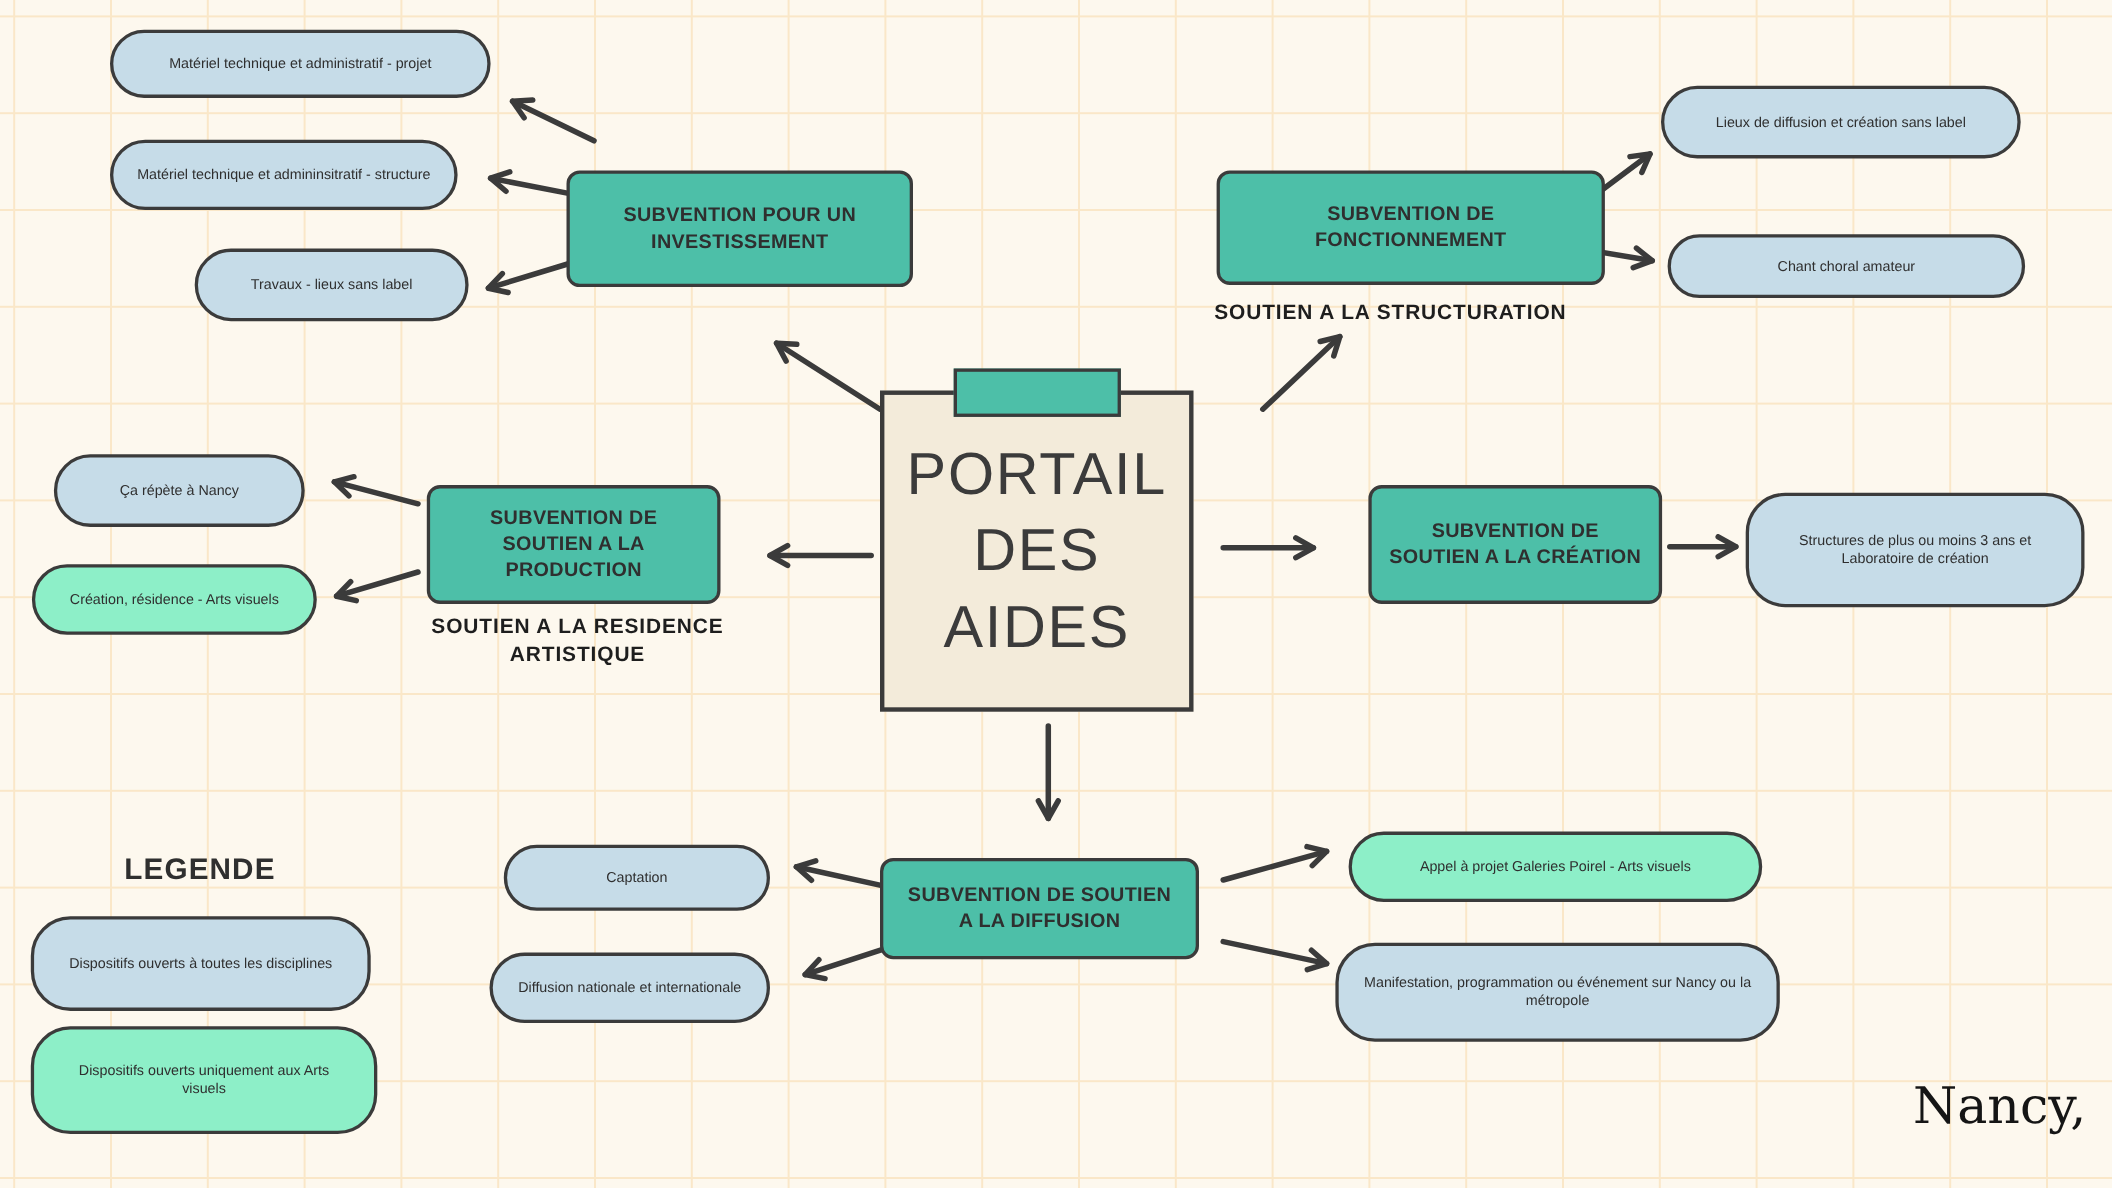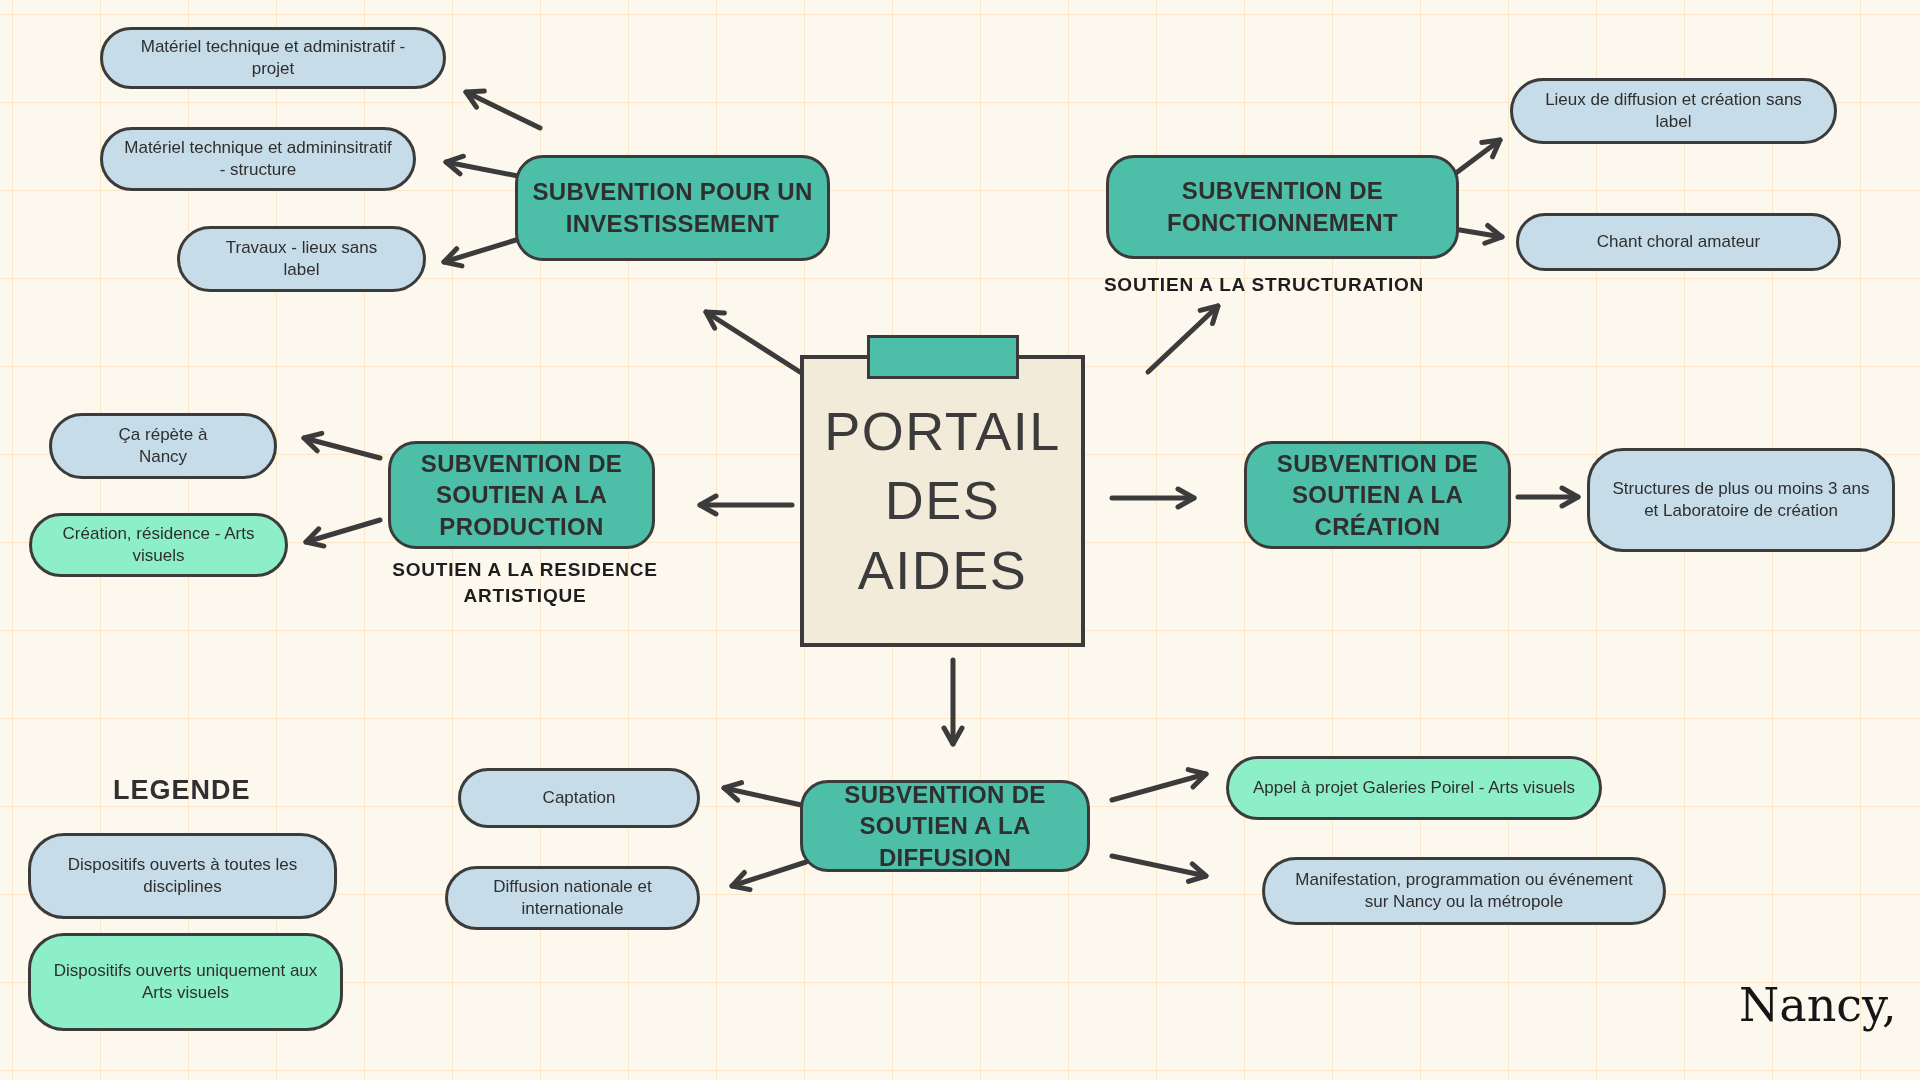--- a/index.html
+++ b/index.html
@@ -19,29 +19,29 @@
     position:absolute;
     box-sizing:border-box;
     display:flex;align-items:center;justify-content:center;
     text-align:center;
     border:3px solid var(--border,#3B3B3B);
     color:#2F2F2F;
   }
   .leaf{
     border-radius:36px;
     background:var(--light-blue,#C6DCE8);
-    font-size:17px;line-height:1.3;
+    font-size:13px;line-height:1.3;
     padding:6px 20px;font-weight:400;
   }
   .leaf.mint{background:var(--mint,#8DEFC8);}
   .branch{
-    border-radius:28px;
+    border-radius:12px;
     background:var(--teal,#4DBFA8);
     border-width:3.5px;
-    font-weight:700;font-size:24px;line-height:1.32;
+    font-weight:700;font-size:18px;line-height:1.32;
     padding:25px 14px;
     letter-spacing:0.3px;
   }
   .subtitle{
     position:absolute;
     font-weight:700;
     font-size:19px;letter-spacing:0.8px;
     color:#1E1E1E;text-align:center;line-height:1.35;
   }
   .center-box{
@@ -128,21 +128,21 @@
   <div class="node leaf" style="left:49px;top:413px;width:228px;height:66px;padding:6px 44px">Ça répète à Nancy</div>
   <div class="node leaf mint" style="left:29px;top:513px;width:259px;height:64px">Création, résidence - Arts visuels</div>
 
   <div class="node branch" style="left:1244px;top:441px;width:267px;height:108px">SUBVENTION DE SOUTIEN A LA CRÉATION</div>
   <div class="node leaf" style="left:1587px;top:448px;width:308px;height:104px">Structures de plus ou moins 3 ans et Laboratoire de création</div>
 
   <div class="node branch" style="left:800px;top:780px;width:290px;height:92px">SUBVENTION DE SOUTIEN A LA DIFFUSION</div>
   <div class="node leaf" style="left:458px;top:768px;width:242px;height:60px">Captation</div>
   <div class="node leaf" style="left:445px;top:866px;width:255px;height:64px">Diffusion nationale et internationale</div>
   <div class="node leaf mint" style="left:1226px;top:756px;width:376px;height:64px">Appel à projet Galeries Poirel - Arts visuels</div>
-  <div class="node leaf" style="left:1262px;top:857px;width:404px;height:68px">Manifestation, programmation ou événement sur Nancy ou la métropole</div>
+  <div class="node leaf" style="left:1214px;top:857px;width:404px;height:90px">Manifestation, programmation ou événement sur Nancy ou la métropole</div>
 
   <div class="legend-title">LEGENDE</div>
   <div class="node leaf" style="left:28px;top:833px;width:309px;height:86px">Dispositifs ouverts à toutes les disciplines</div>
   <div class="node leaf mint" style="left:28px;top:933px;width:315px;height:98px">Dispositifs ouverts uniquement aux Arts visuels</div>
 
   <div class="logo">Nancy,</div>
 
 </div>
 
 </body></html>

